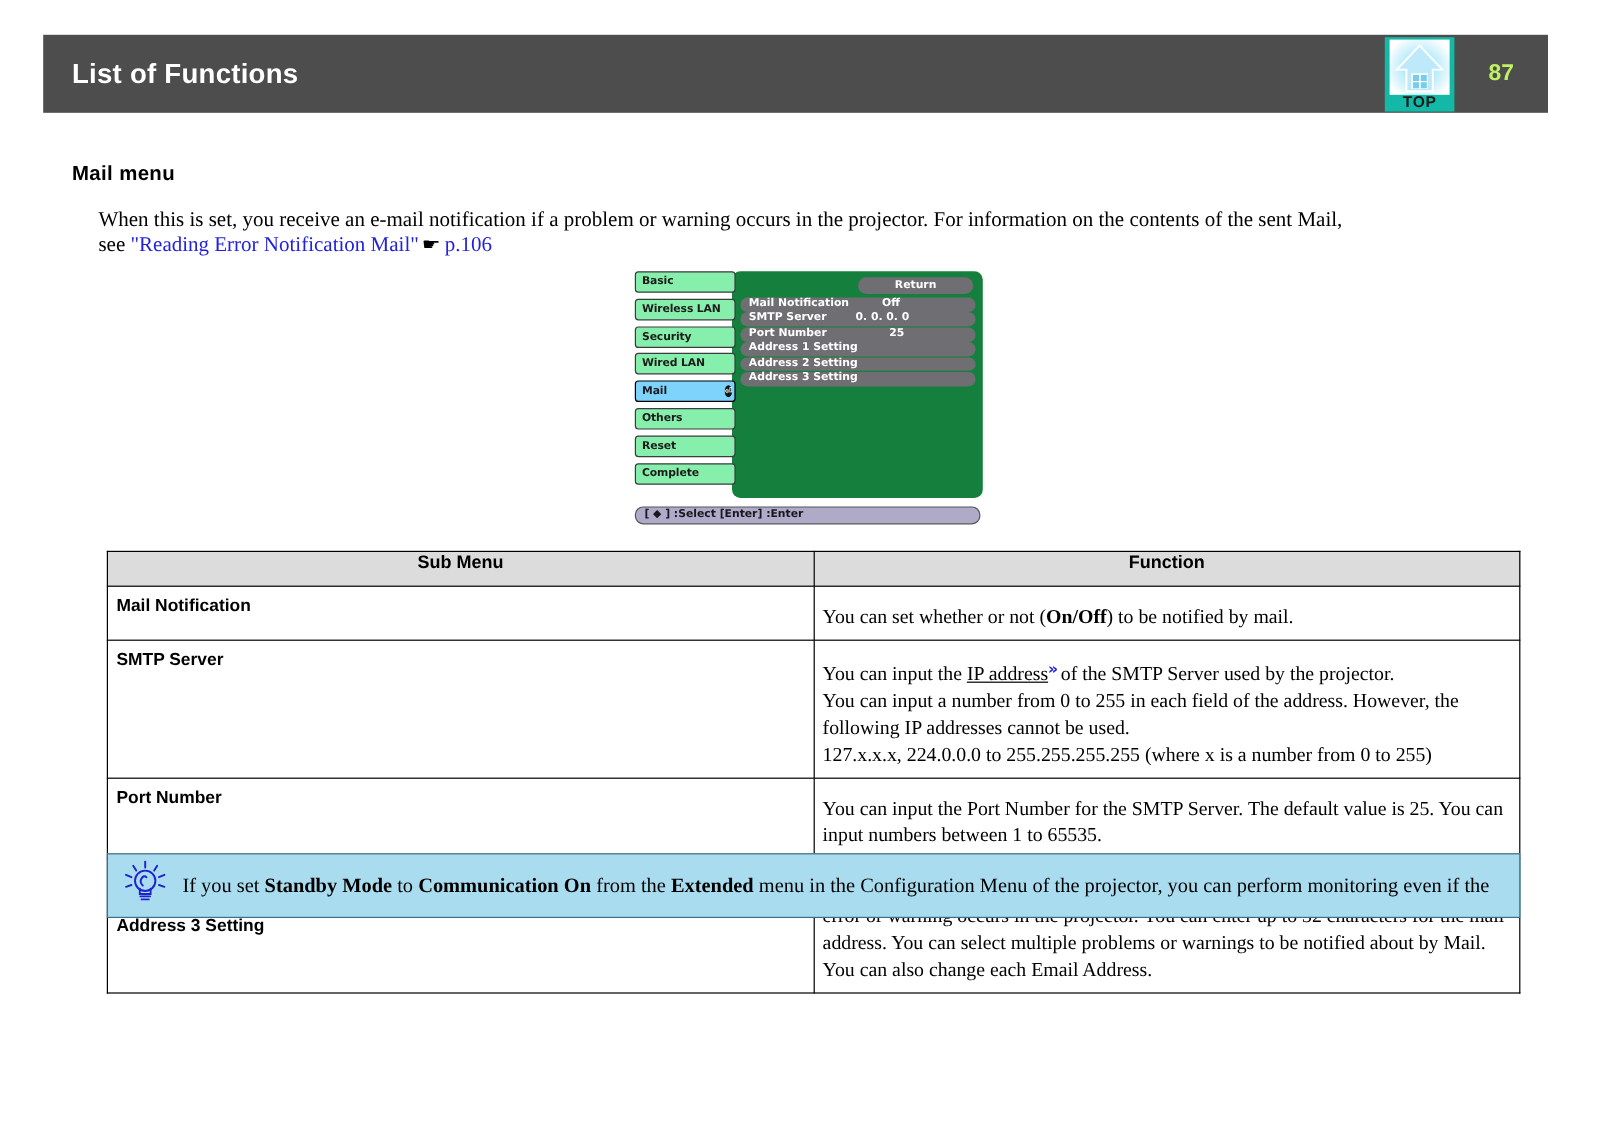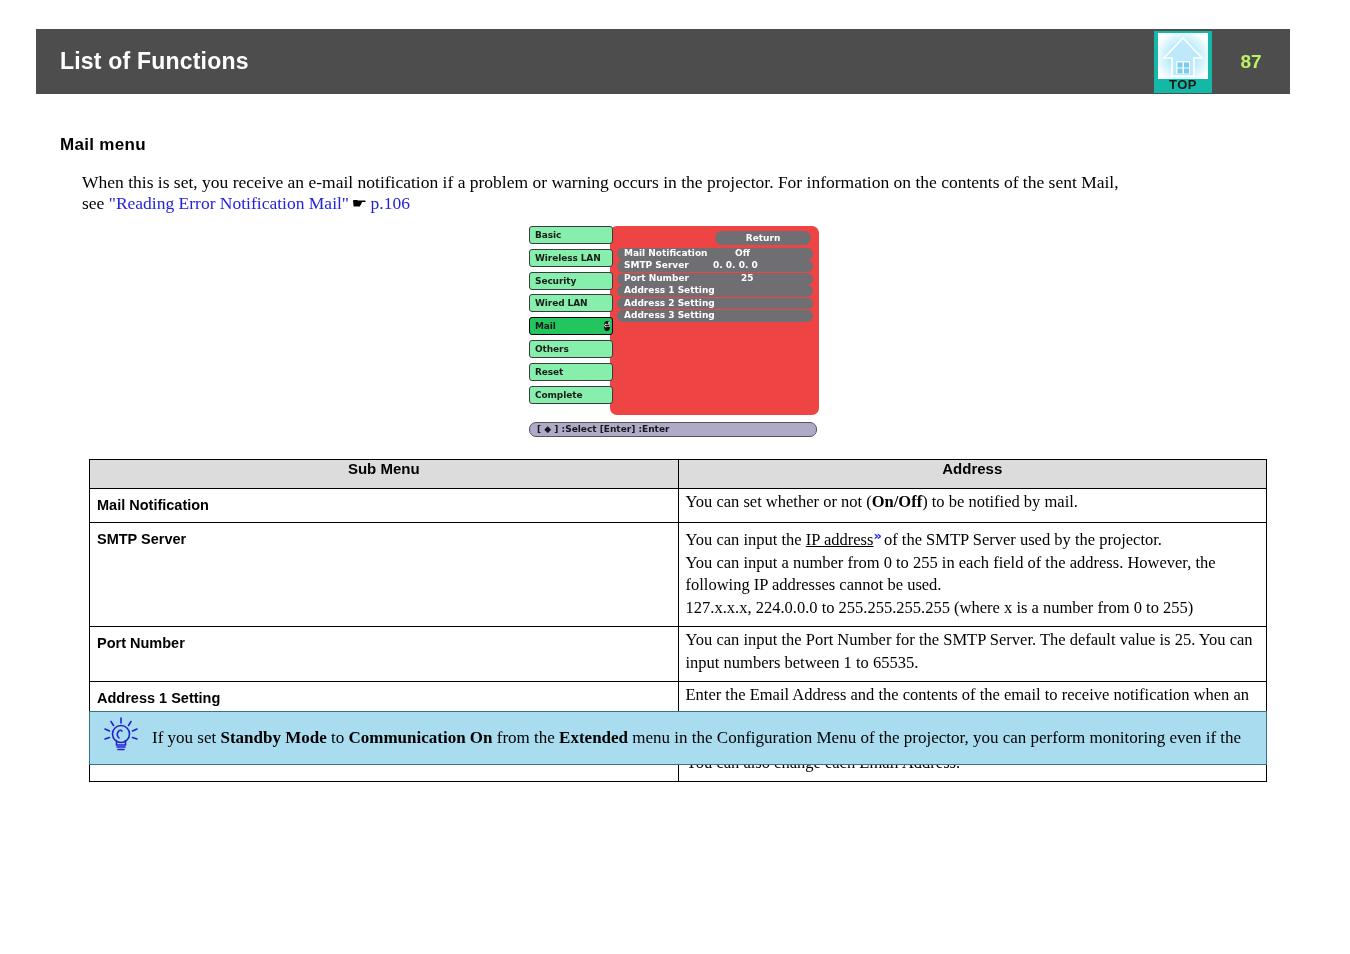--- a/index.html
+++ b/index.html
@@ -118,21 +118,21 @@
   }
   #osd-body {
     position: absolute;
     left: 0; top: 0;
     width: 290px; height: 189px;
   }
   #osd-right {
     position: absolute;
     left: 81px; top: 0;
     width: 209px; height: 189px;
-    background: #ef4444;
+    background: #15803d;
     border-radius: 7px;
   }
   #osd-sidebar {
     position: absolute;
     left: 0; top: 0;
     width: 84px;
   }
   .osd-tab {
     position: relative;
     height: 18px;
@@ -144,21 +144,21 @@
     display: flex;
     align-items: center;
     padding-left: 5px;
     font-family: "DejaVu Sans", "Liberation Sans", sans-serif;
     font-size: 9px;
     font-weight: bold;
     color: #1b1b1b;
     letter-spacing: -.1px;
   }
   .osd-tab.selected {
-    background: #22c55e;
+    background: #7dd3fc;
     border-color: #000;
     border-width: 1.5px;
     gap: 48px;
   }
   .osd-tab .enter-mark {
     margin-left: auto;
     margin-right: 4px;
     width: 10px; height: 10px;
     border-radius: 50%;
     background: #111;
@@ -242,21 +242,21 @@
   #func-table td.sub {
     width: 218px;
     font-family: "Liberation Sans", sans-serif;
     font-size: 14.5px;
     font-weight: bold;
     padding: 6px 0 7px 7px;
     line-height: 20px;
   }
   #func-table td.fn {
     font-size: 16.5px;
-    padding: 2px 6px 7px 7px;
+    padding: 14px 6px 7px 7px;
     line-height: 22.5px;
   }
   #func-table td.fn p { margin: 0; }
   .ip-link { text-decoration: underline; }
   .chev {
     color: #2222dd;
     font-weight: bold;
     font-size: 13px;
     vertical-align: 5px;
     letter-spacing: -2px;
@@ -374,21 +374,21 @@
       </div>
     </div>
   </div>
   <div id="osd-status">[ ◆ ] :Select  [Enter] :Enter</div>
 </div>
 
 <table id="func-table">
   <thead>
     <tr>
       <th class="sub">Sub Menu</th>
-      <th>Address</th>
+      <th>Function</th>
     </tr>
   </thead>
   <tbody>
     <tr>
       <td class="sub">Mail Notification</td>
       <td class="fn">
         <p><span>You can set whether or not (</span><b>On/Off</b><span>) to be notified by mail.</span></p>
       </td>
     </tr>
     <tr>

